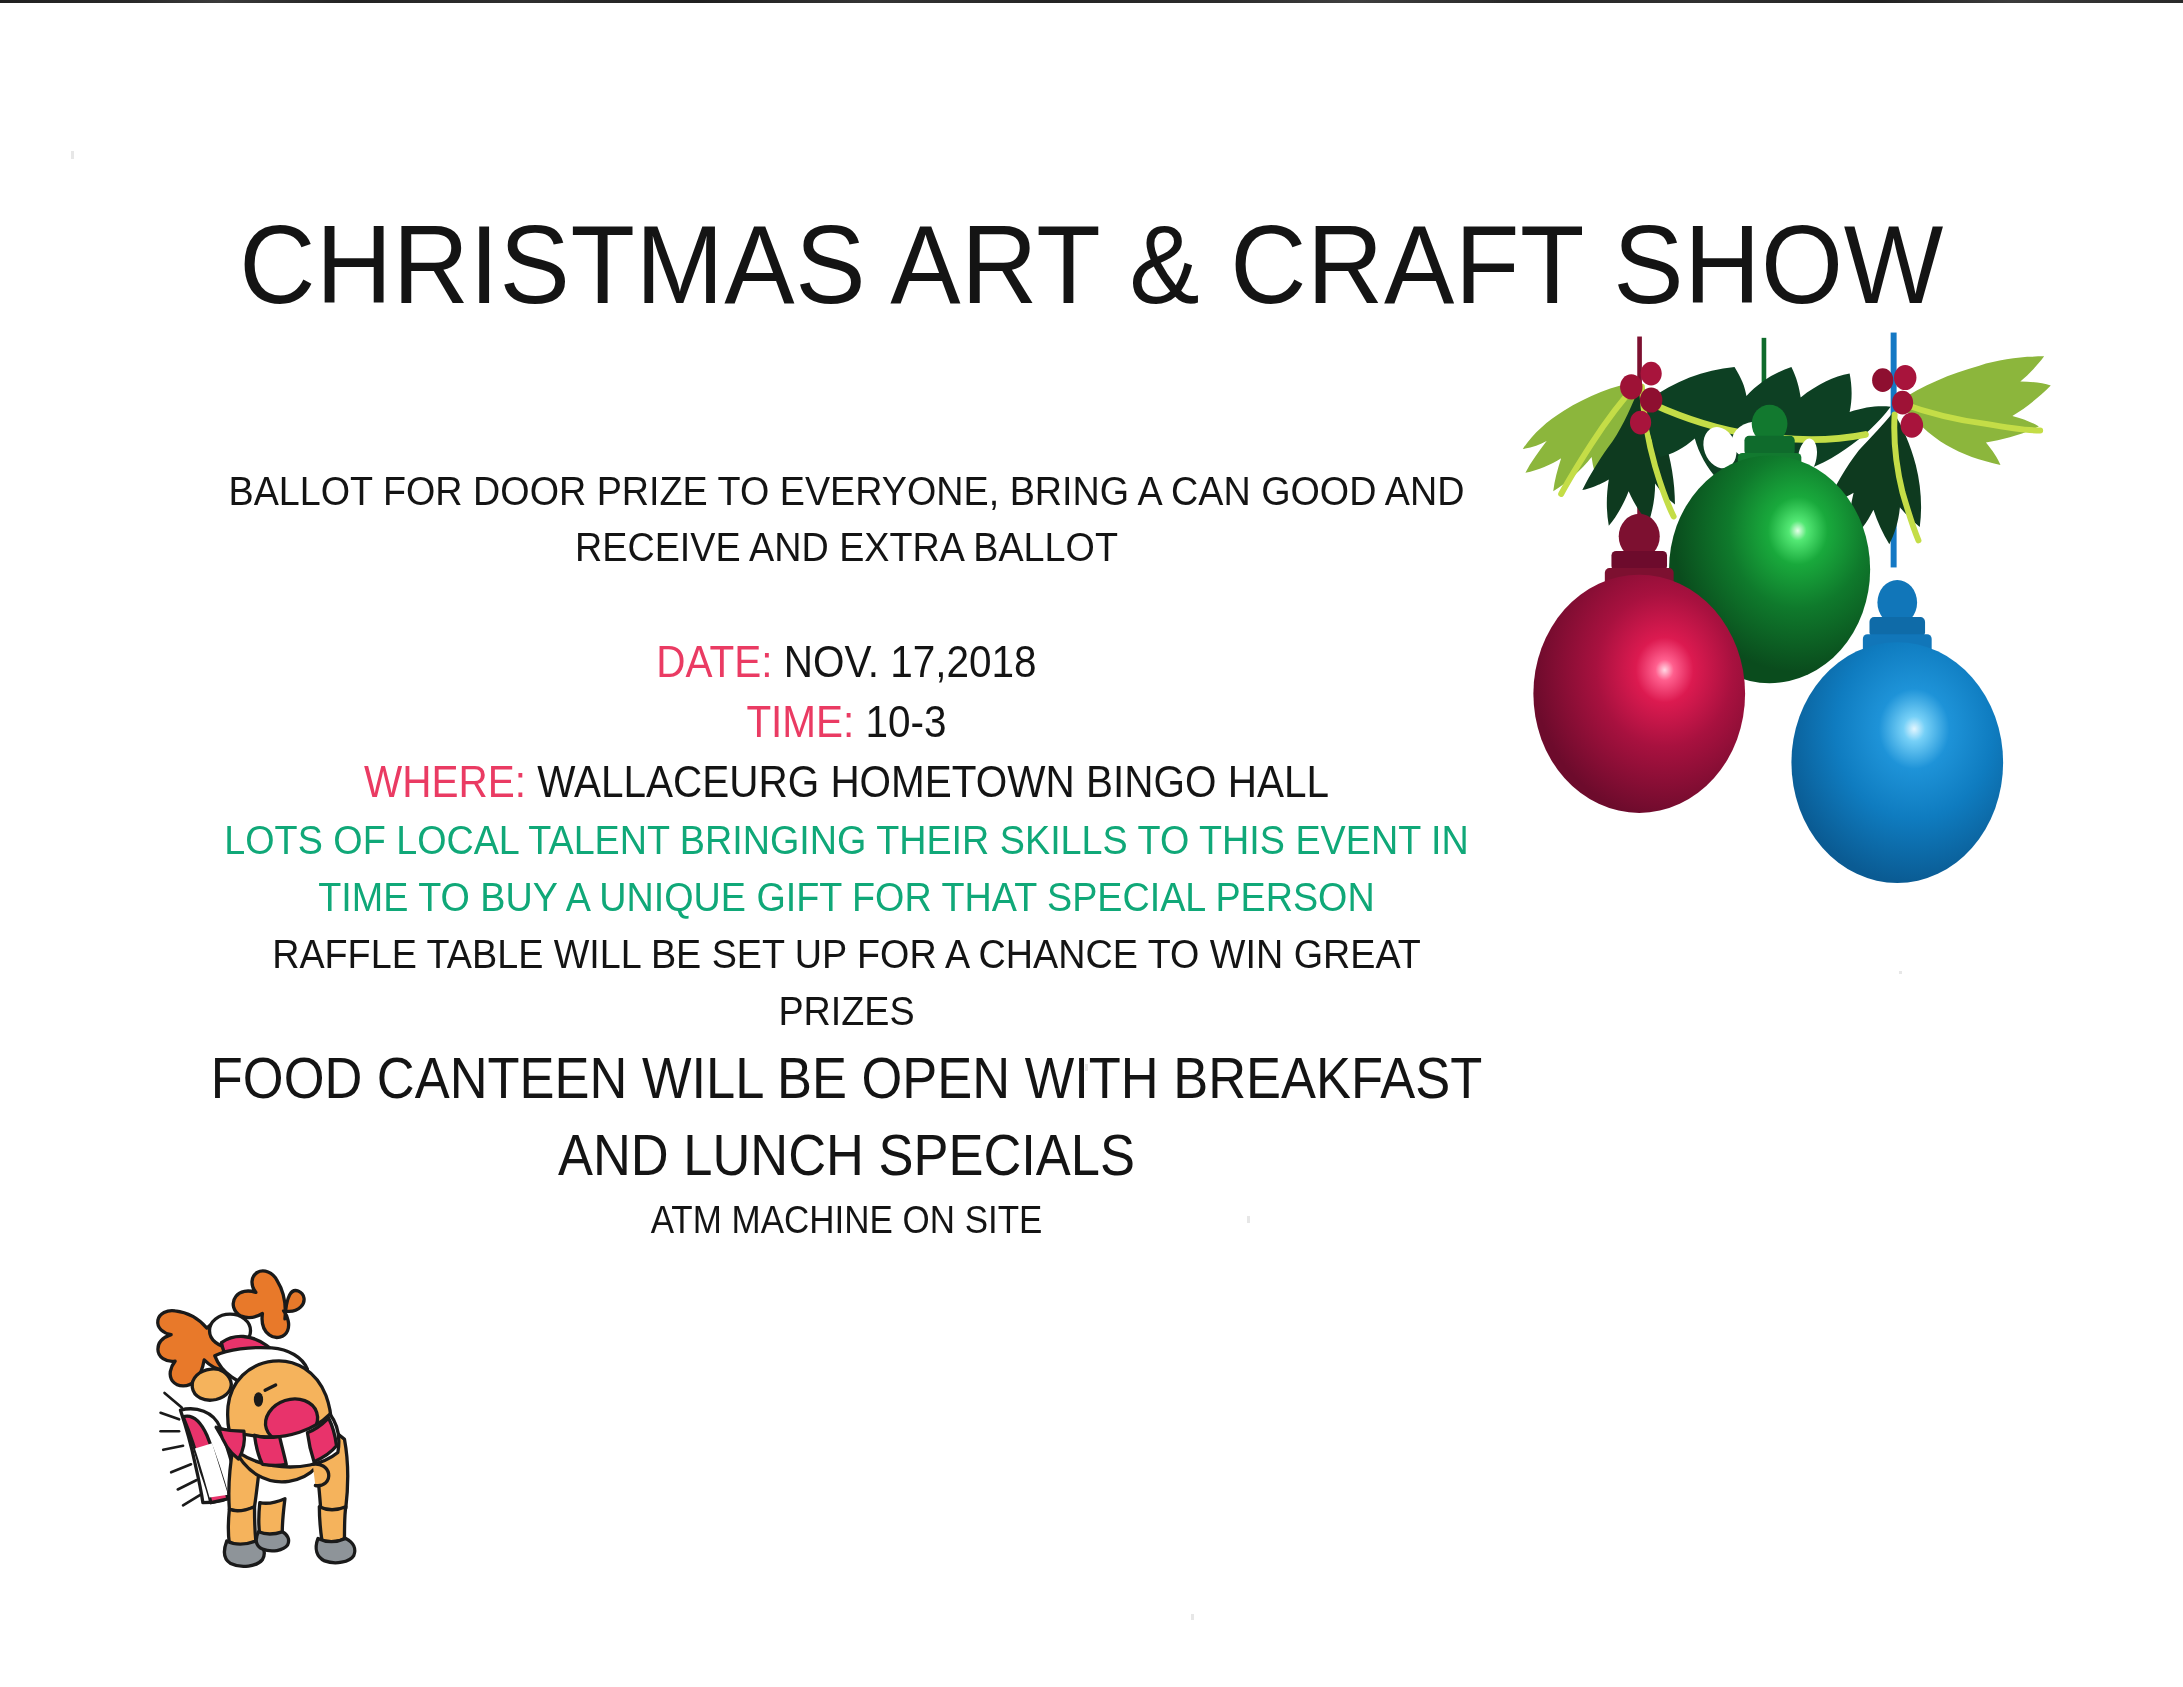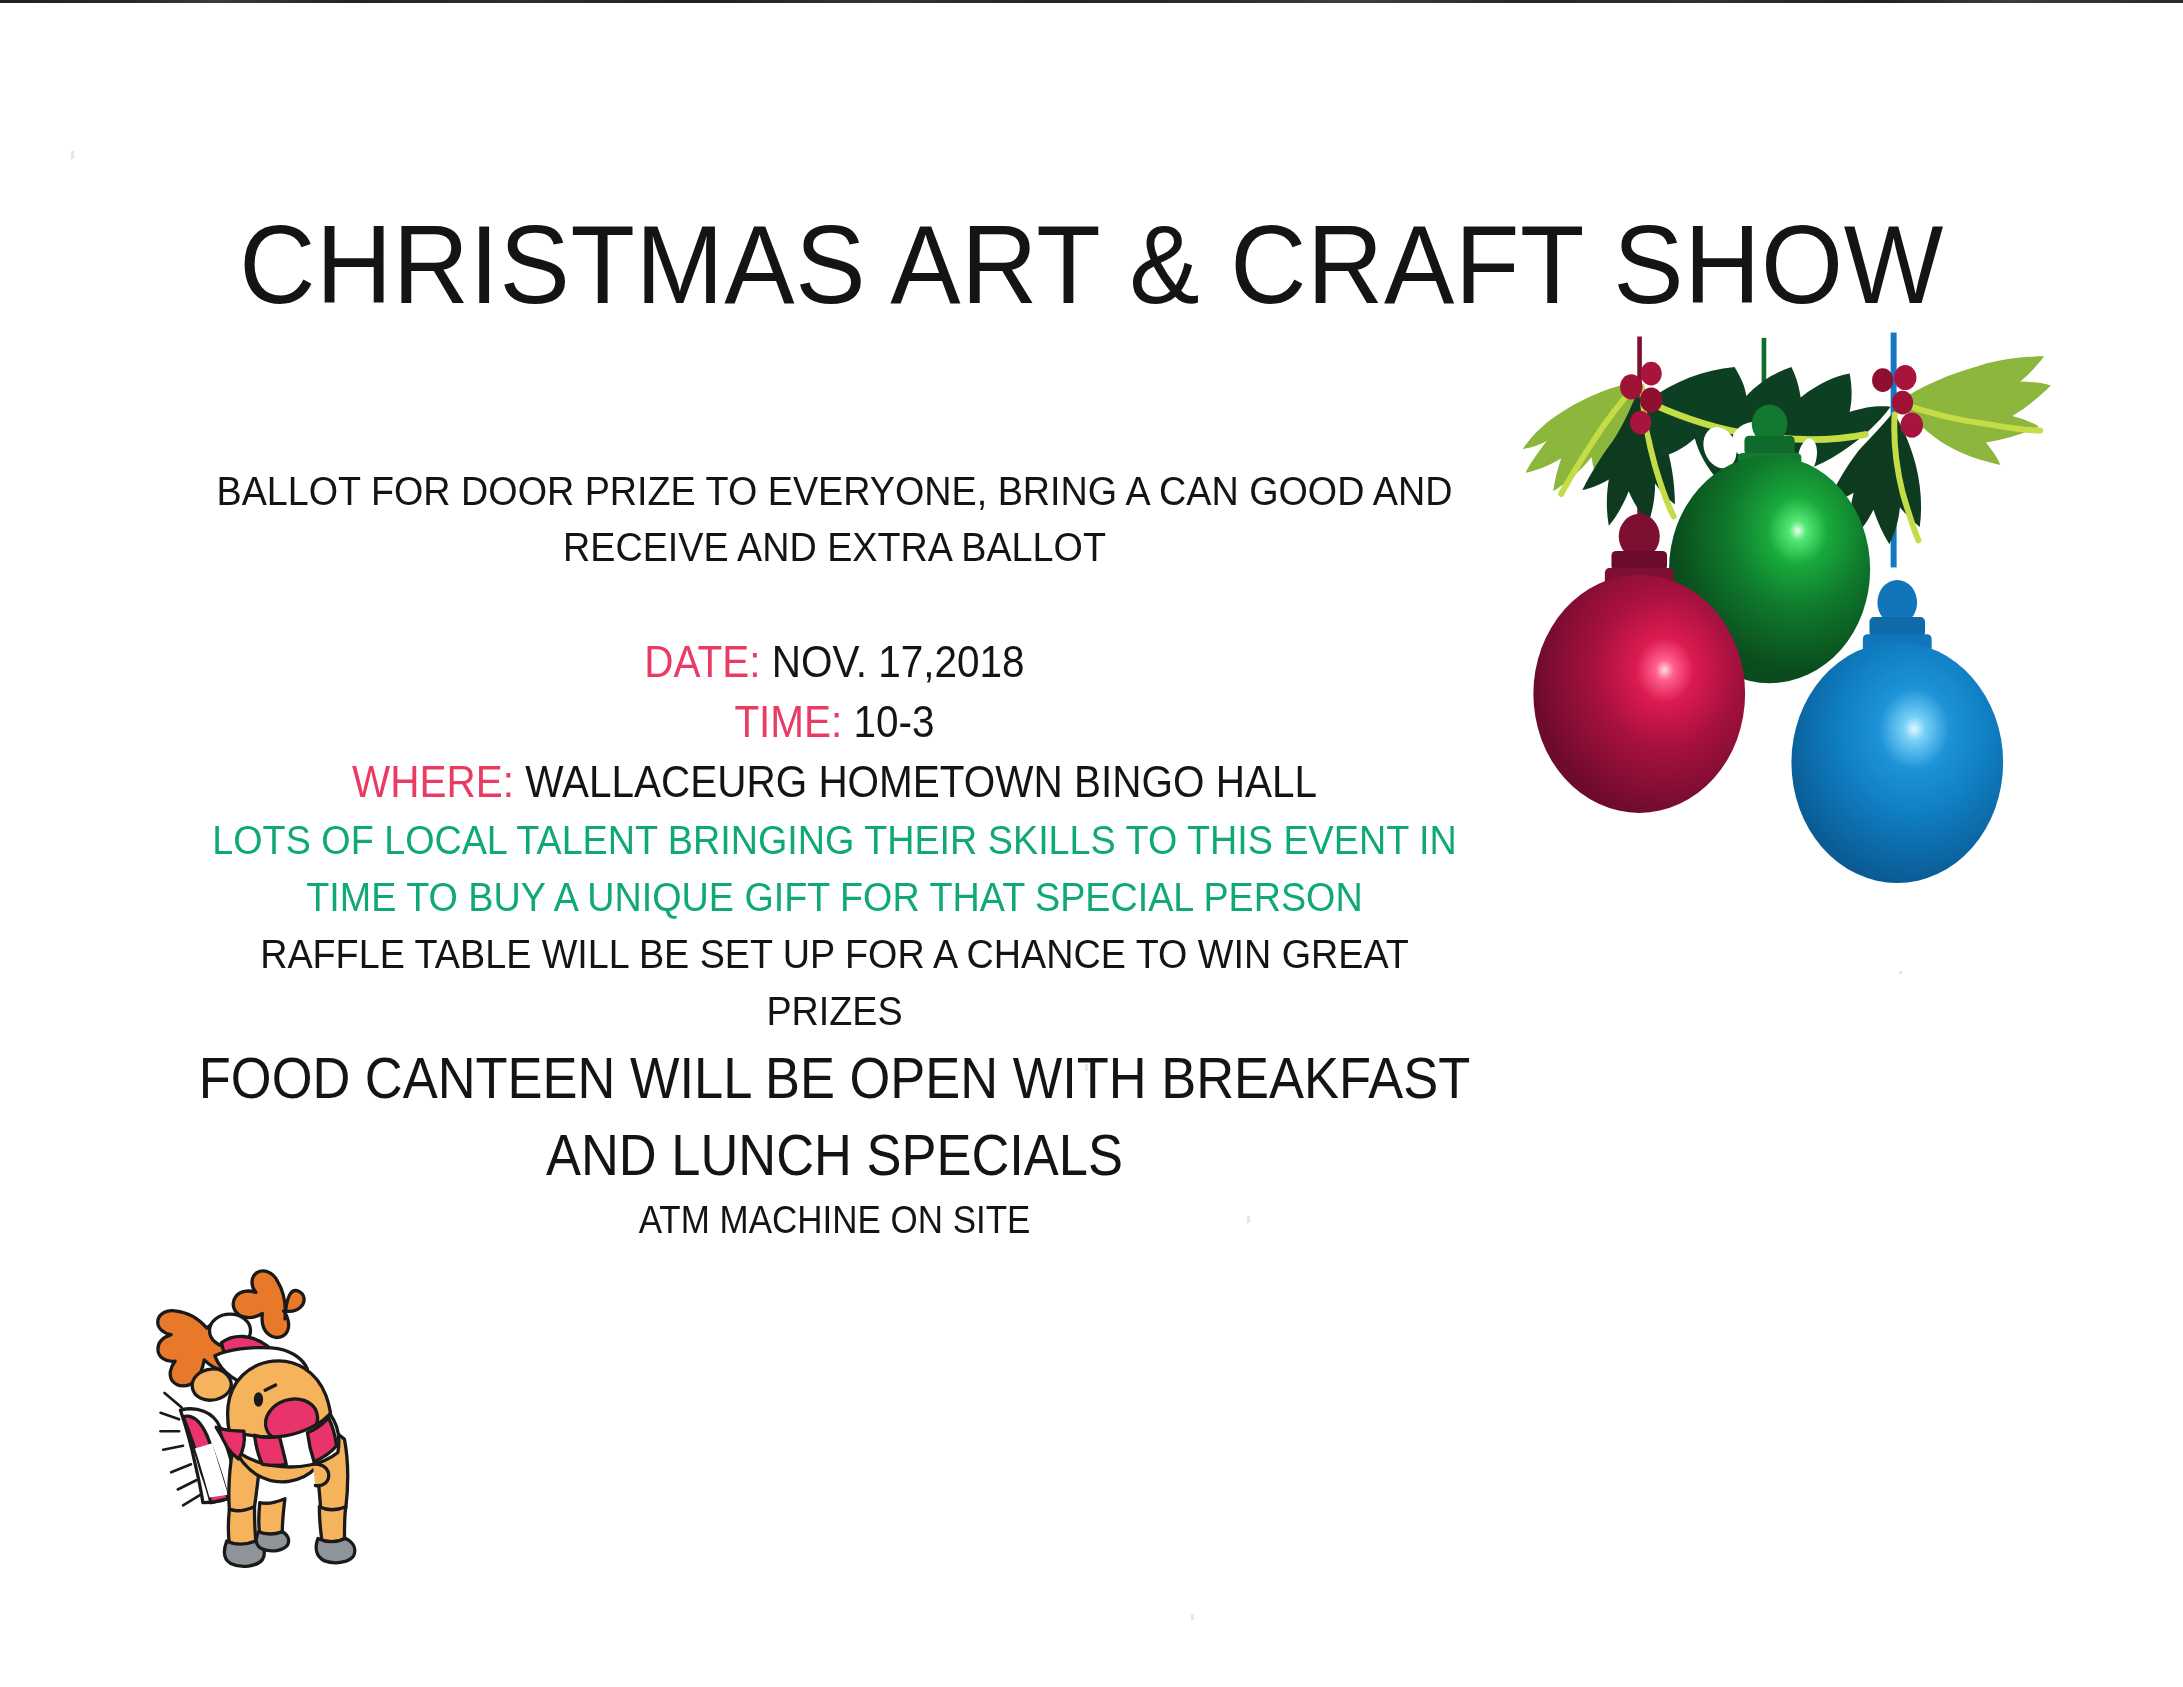--- a/index.html
+++ b/index.html
@@ -48,21 +48,21 @@
     letter-spacing: 0.7px;
     color: #141414;
     font-weight: 400;
     transform: scaleX(0.95);
     white-space: nowrap;
   }
 
   
   .text-col {
     position: absolute;
-    left: 120px;
+    left: 132px;
     top: 463px;
     width: 1429px;
     text-align: center;
   }
 
   .line {
     color: #141414;
     font-weight: 400;
     white-space: nowrap;
     transform: scaleX(0.92);

